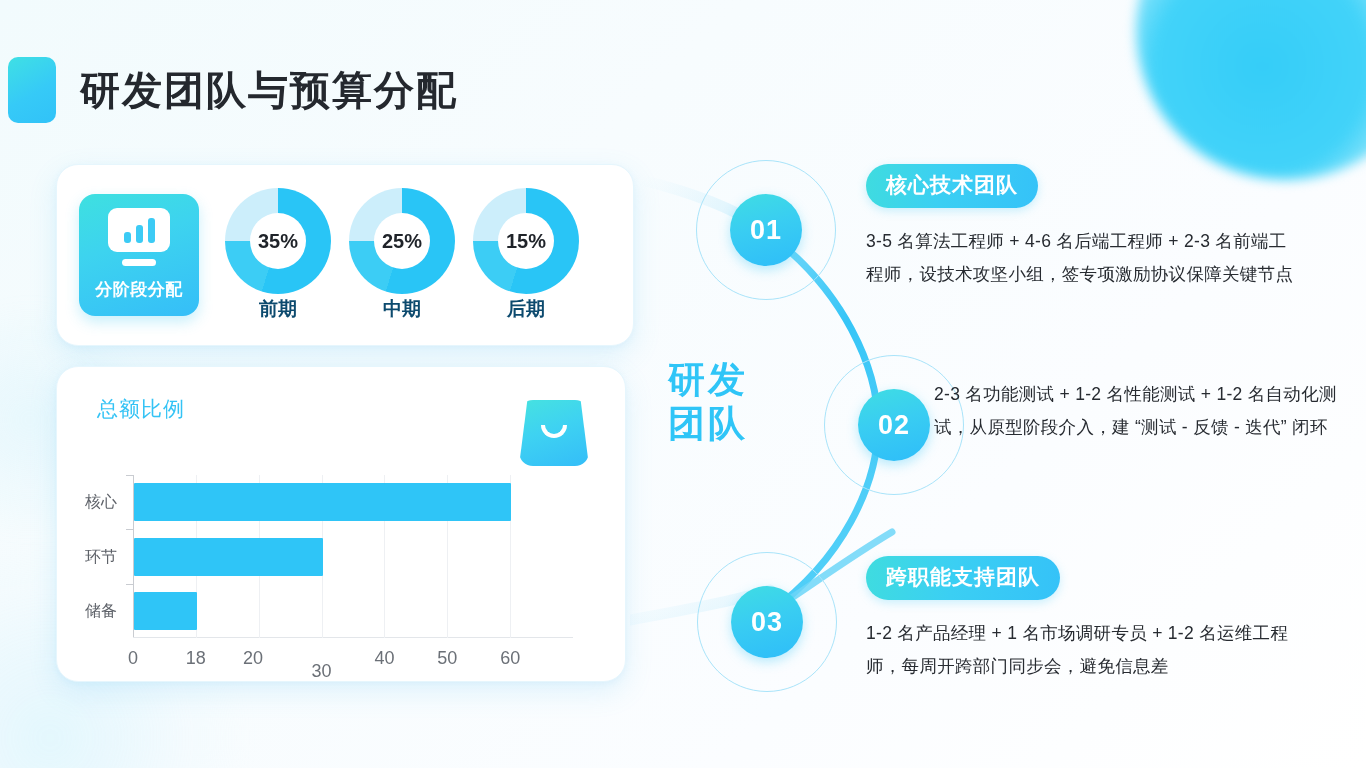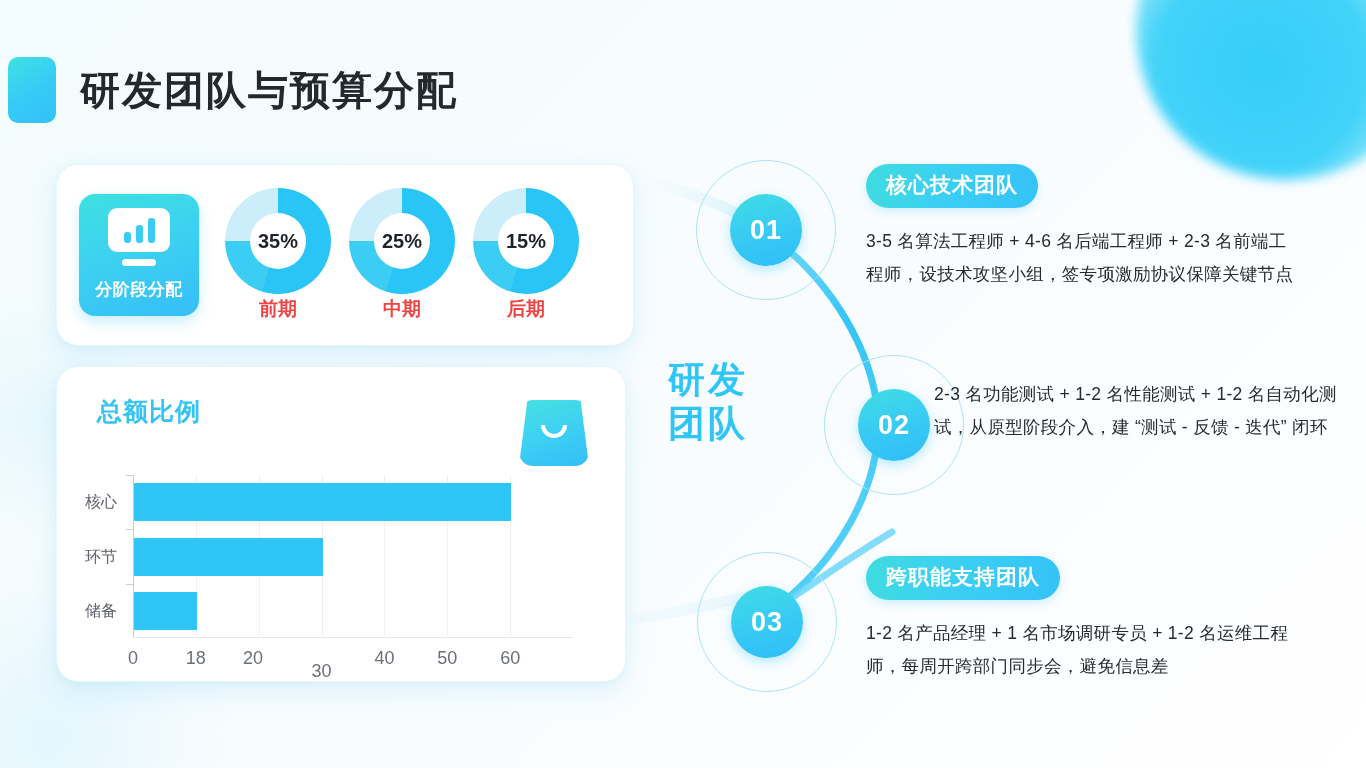--- a/index.html
+++ b/index.html
@@ -87,26 +87,26 @@
   .donut::after {
     content: ""; position: absolute; left: 50%; top: 50%;
     transform: translate(-50%,-50%);
     width: 56px; height: 56px; border-radius: 50%; background: #ffffff;
   }
   .donut-val {
     position: absolute; left: 0; top: 0; width: 100%; height: 100%;
     display: flex; align-items: center; justify-content: center;
     z-index: 2; font-size: 20px; font-weight: 700; color: #1f2329;
   }
-  .donut-label { margin-top: 2px; font-size: 19px; font-weight: 700; color: #ef4444; }
+  .donut-label { margin-top: 2px; font-size: 19px; font-weight: 700; color: #0c4a6e; }
 
   
   .total-title {
     position: absolute; left: 40px; top: 28px;
-    font-size: 25px; font-weight: 700; color: #34c3f5; letter-spacing: 1px;
+    font-size: 21px; font-weight: 400; color: #34c3f5; letter-spacing: 1px;
   }
   .bag-icon {
     position: absolute; right: 36px; top: 33px;
     width: 70px; height: 66px;
     background: linear-gradient(160deg, #46e2e0 0%, #3ed2f2 45%, #34bdf8 100%);
     clip-path: polygon(12% 0%, 88% 0%, 100% 100%, 0% 100%);
     border-radius: 14px;
     display: flex; align-items: center; justify-content: center;
   }
   .bag-smile {

